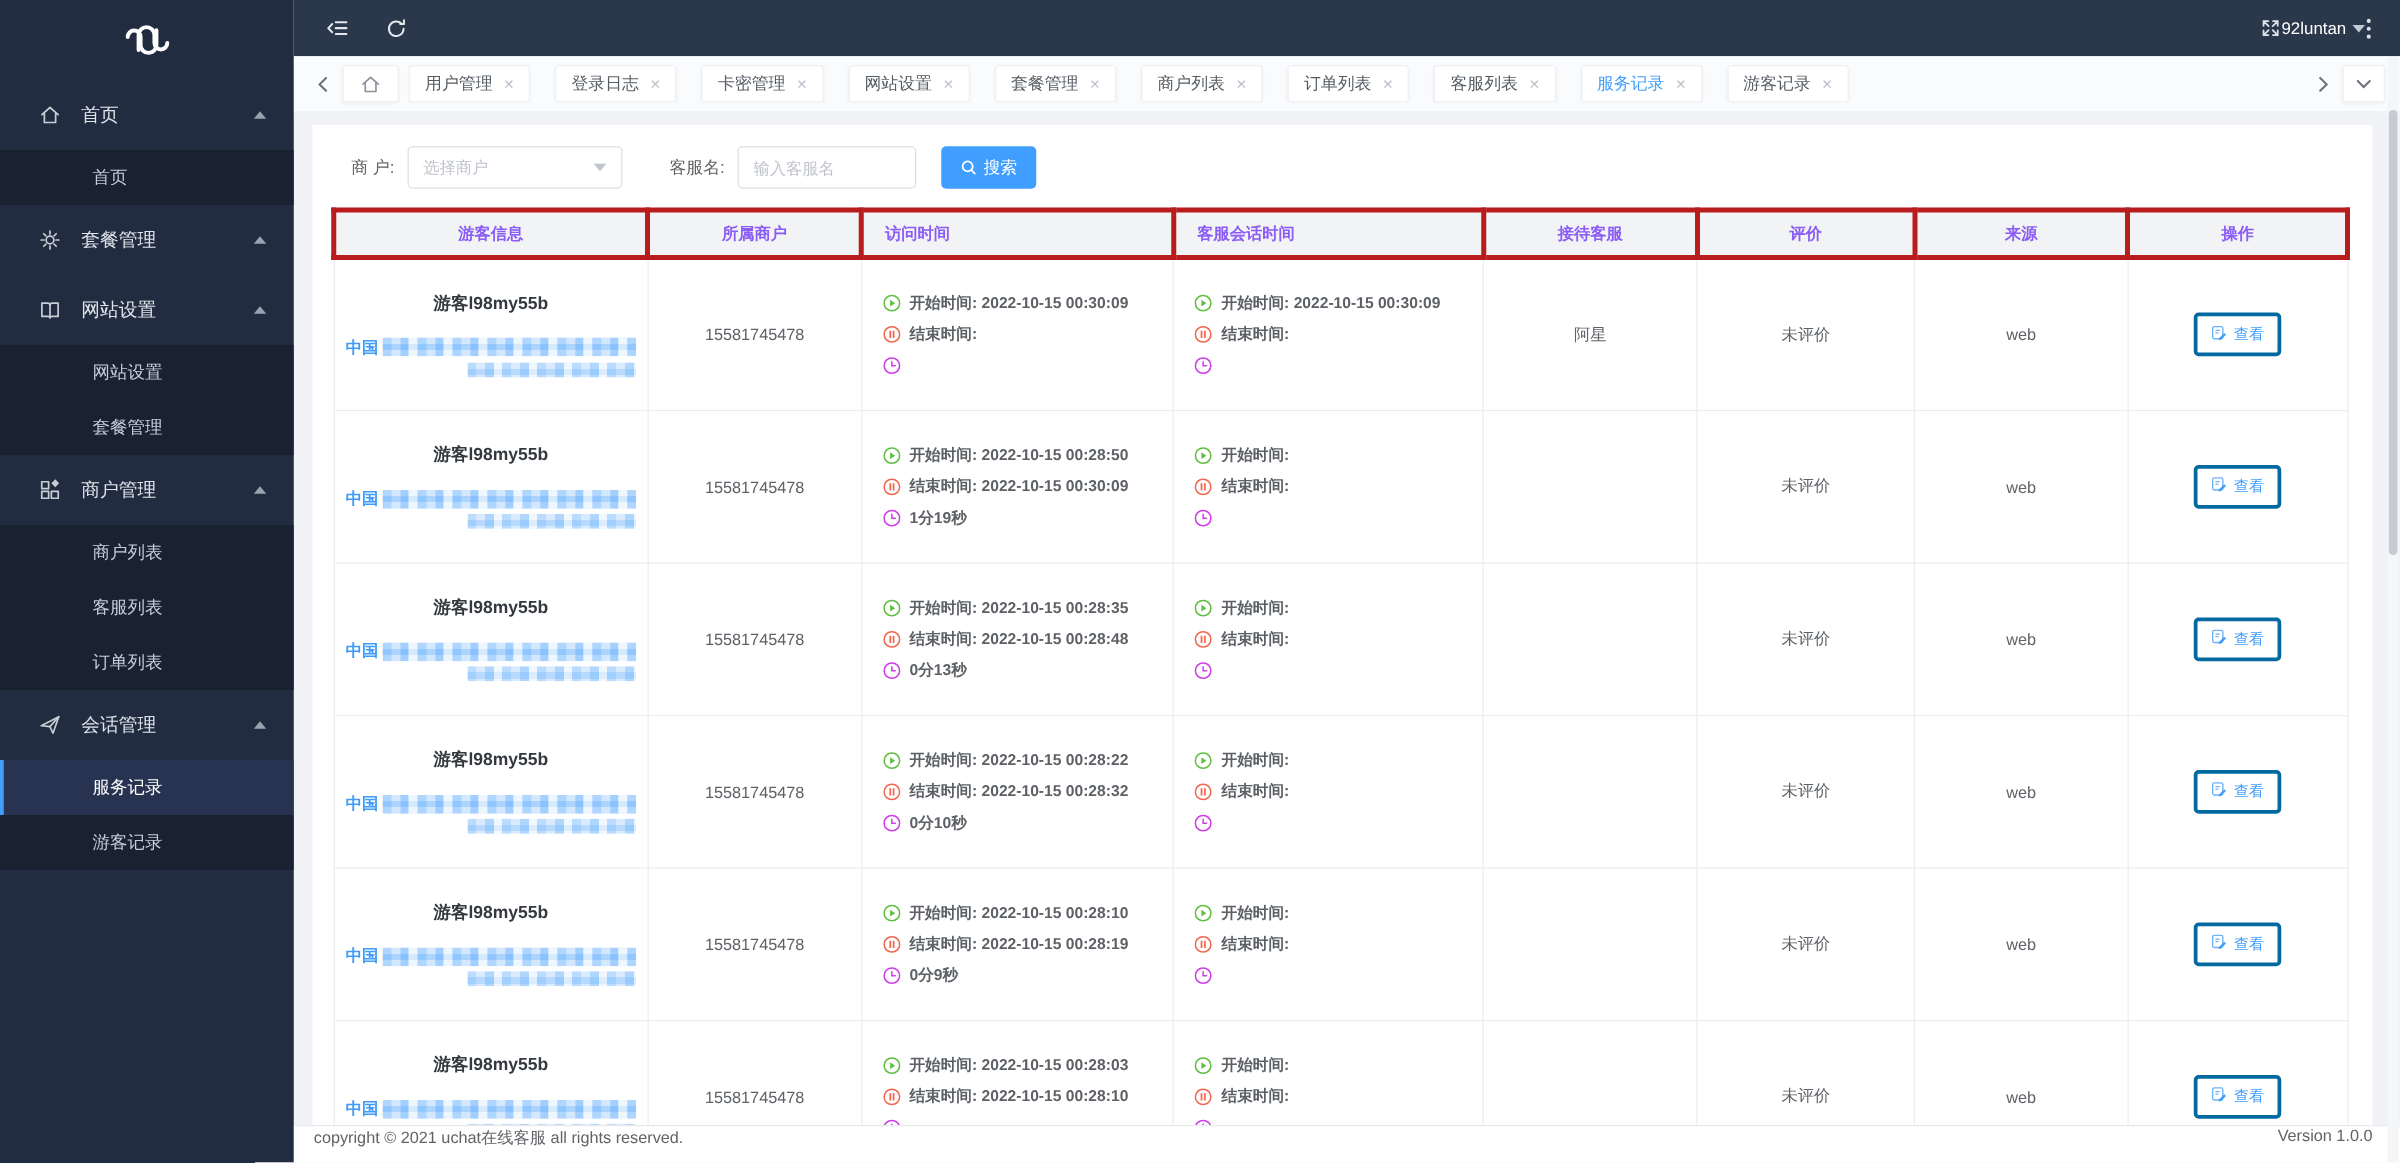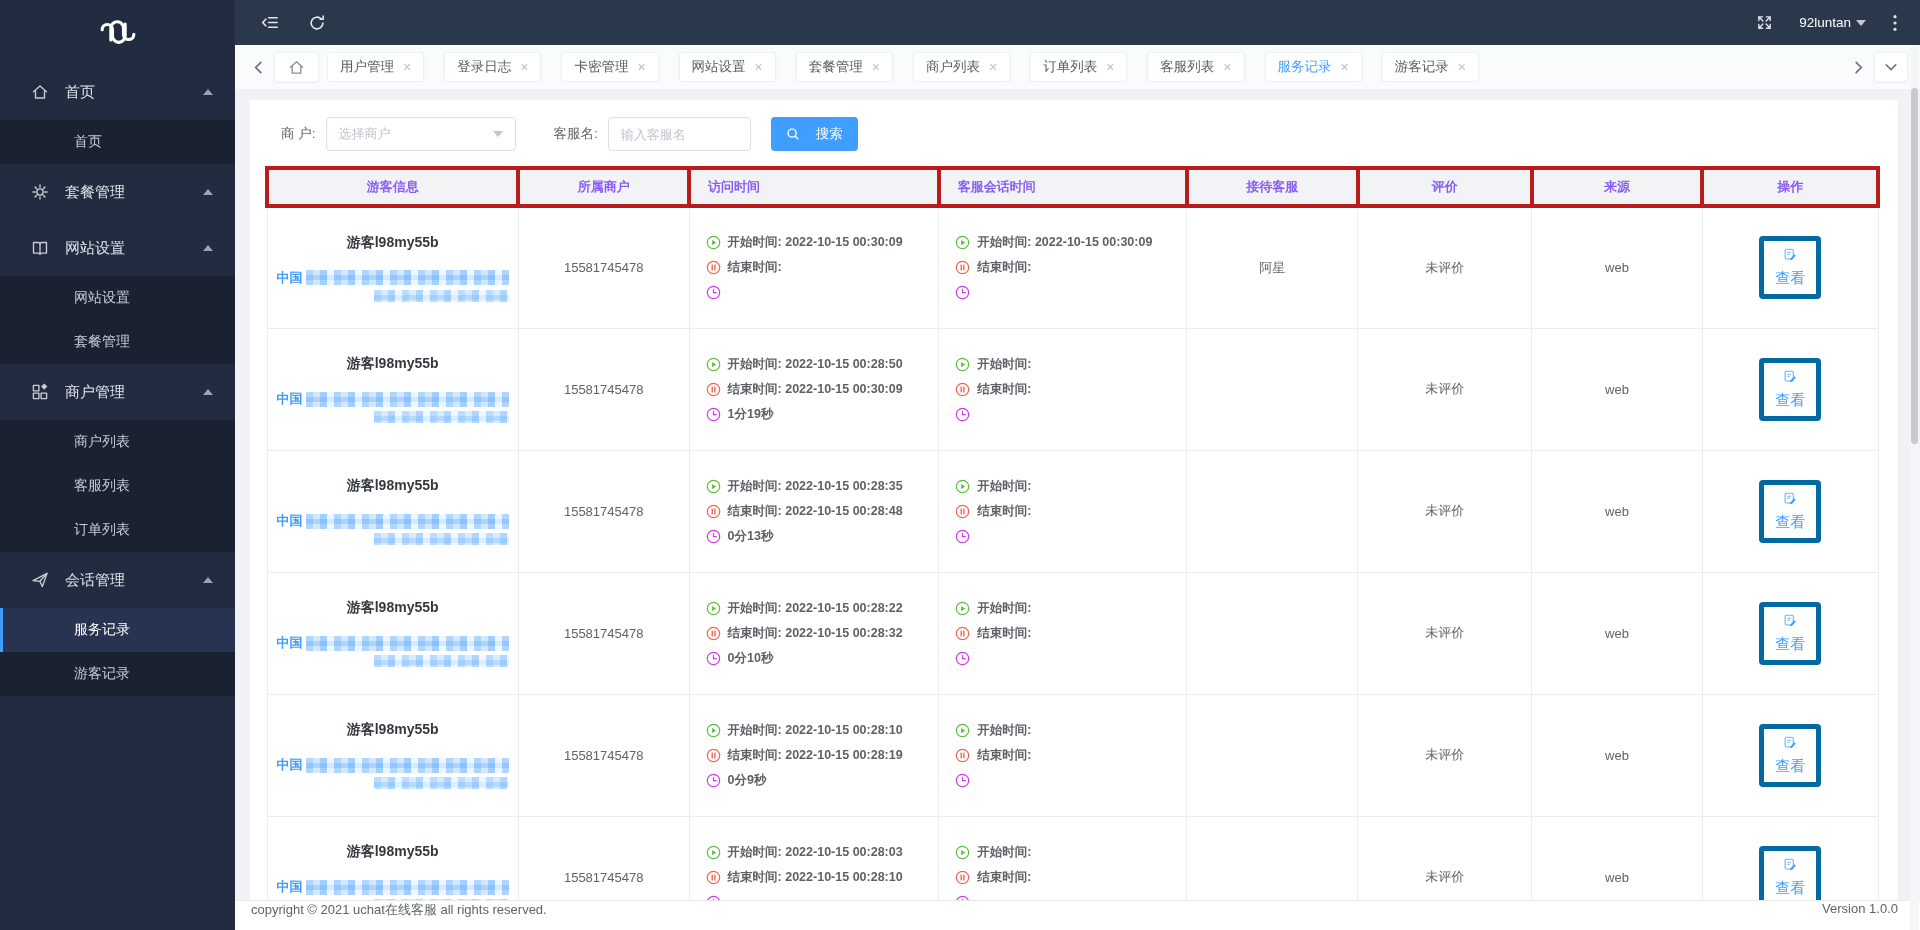--- a/index.html
+++ b/index.html
@@ -14,64 +14,64 @@
   .nav-group .nav-ic{width:20px;display:flex;justify-content:center;margin-right:15px;}
   .caret-up{margin-left:auto;width:0;height:0;border-left:5px solid transparent;border-right:5px solid transparent;border-bottom:6px solid #9aa2af;}
   .nav-sub{height:44px;display:flex;align-items:center;padding-left:74px;font-size:14px;background:#1a2232;color:#c6ccd6;cursor:pointer;}
   .nav-sub.active{background:#273350;color:#fff;border-left:3px solid #409eff;padding-left:71px;}
 
   
   .main{flex:1;display:flex;flex-direction:column;position:relative;overflow:hidden;}
 
   .topbar{height:45px;min-height:45px;background:#2b374b;display:flex;align-items:center;padding:0 22px 0 26px;}
   .tb-ic{display:flex;align-items:center;justify-content:center;cursor:pointer;margin-right:28px;}
-  .tb-right{margin-left:auto;display:flex;align-items:center;gap:26px;}
+  .tb-right{margin-left:auto;display:flex;align-items:center;}
   .user-drop{display:flex;align-items:center;gap:5px;color:#fff;font-size:13.5px;cursor:pointer;}
   .caret-down{width:0;height:0;border-left:5px solid transparent;border-right:5px solid transparent;border-top:6px solid #c4cad3;}
 
   .tabbar{height:45px;min-height:45px;background:#fafbfc;border-bottom:1px solid #eef0f2;display:flex;align-items:center;padding:0 12px 0 16px;gap:8px;}
   .tab-list{display:flex;align-items:center;gap:20px;flex:1;overflow:hidden;}
   .tab{display:inline-flex;align-items:center;height:30px;padding:0 12px;background:#fff;border:1px solid #eef0f4;border-radius:3px;box-shadow:0 1px 3px rgba(0,0,0,.05);font-size:13.5px;color:#565c63;cursor:pointer;white-space:nowrap;}
   .tab .tab-close{margin-left:9px;color:#b9bfc8;font-size:14px;line-height:1;cursor:pointer;}
   .tab.active .tab-label{color:#409eff;}
   .tab.home-tab{padding:0 13px;}
   .chev{display:flex;align-items:center;cursor:pointer;}
   .chip{display:flex;align-items:center;justify-content:center;width:34px;height:30px;background:#fff;border:1px solid #eef0f4;border-radius:3px;box-shadow:0 1px 3px rgba(0,0,0,.05);cursor:pointer;}
 
   .content{flex:1;overflow:hidden;padding:10px 22px 0 15px;}
   .card{background:#fff;height:100%;padding:10px 18px 0 15px;}
 
   
   .filter-row{display:flex;align-items:center;height:36px;margin:6px 0 14px 16px;}
   .f-label{color:#606266;font-size:13.5px;margin-right:10px;white-space:pre;}
   .f-label2{margin-left:38px;}
-  .select-box{width:190px;height:34px;border:1px solid #dcdfe6;border-radius:4px;background:#fff;display:flex;align-items:center;padding:0 12px;cursor:pointer;}
+  .select-box{width:172px;height:34px;border:1px solid #dcdfe6;border-radius:4px;background:#fff;display:flex;align-items:center;padding:0 12px;cursor:pointer;}
   .select-box .ph{color:#c0c4cc;font-size:13px;flex:1;}
   .sel-caret{width:0;height:0;border-left:5px solid transparent;border-right:5px solid transparent;border-top:6px solid #c0c4cc;}
   .text-input{width:143px;height:34px;border:1px solid #dcdfe6;border-radius:4px;padding:0 12px;font-size:13px;color:#333;outline:none;margin-right:20px;}
   .text-input::placeholder{color:#c0c4cc;}
-  .search-btn{display:inline-flex;align-items:center;gap:16px;height:34px;padding:0 15px;background:#409eff;border:none;border-radius:4px;color:#fff;font-size:13.5px;cursor:pointer;}
+  .search-btn{display:inline-flex;align-items:center;gap:5px;height:34px;padding:0 15px;background:#409eff;border:none;border-radius:4px;color:#fff;font-size:13.5px;cursor:pointer;}
 
   
   table{width:100%;border-collapse:collapse;table-layout:fixed;}
   th{height:38px;background:#f2f3f5;color:#8b5cf6;font-weight:700;font-size:13px;border:4px solid #b91c1c;}
   th.th-left{text-align:left;padding-left:17px;}
   td{border:1px solid #ededf0;vertical-align:middle;}
   tr.data-row{height:122px;}
   .c-center{text-align:center;color:#5f6368;font-size:13px;}
   .c-time{padding-left:16px;}
   .tl{display:flex;align-items:center;gap:7px;height:25px;font-weight:700;color:#5d6166;font-size:12.5px;text-align:right;}
   .tl .ic{display:flex;align-items:center;}
   .v-name{text-align:center;font-weight:700;font-size:14px;color:#34383f;margin-bottom:17px;}
   .v-loc{display:flex;align-items:center;gap:3px;padding:0 9px;}
   .v-cn{color:#3f9cfb;font-size:13px;font-weight:700;}
   .mosaic{flex:1;height:15px;border-radius:1px;background-color:#cfe5fd;background-image:repeating-linear-gradient(90deg,rgba(64,158,255,.30) 0 7px,rgba(64,158,255,.08) 7px 14px,rgba(64,158,255,.38) 14px 21px,rgba(255,255,255,.45) 21px 28px),repeating-linear-gradient(180deg,rgba(255,255,255,.35) 0 5px,rgba(64,158,255,.18) 5px 10px);}
   .v-loc2{padding:0 9px;margin-top:3px;}
   .m2{display:block;margin-left:42%;height:12px;opacity:.85;}
-  .view-btn{display:inline-flex;align-items:center;gap:5px;padding:6px 11px;border:5px solid #0369a1;border-radius:4px;background:#fff;color:#409eff;font-size:15px;cursor:pointer;flex-direction:column;}
+  .view-btn{display:inline-flex;align-items:center;gap:5px;padding:6px 11px;border:3px solid #0369a1;border-radius:4px;background:#fff;color:#409eff;font-size:12px;cursor:pointer;}
 
   
   .footer{height:30px;min-height:30px;background:#fff;border-top:1px solid #e7e9ec;display:flex;align-items:flex-start;justify-content:space-between;padding:0 22px 0 16px;color:#606266;font-size:13px;}
   .scrollbar{position:absolute;top:46px;right:1px;bottom:0;width:9px;background:#f5f6f8;}
   .scroll-thumb{position:absolute;top:42px;left:1px;width:7px;height:356px;border-radius:4px;background:#c7cad1;cursor:pointer;}
 </style>
 </head>
 <body>
 
 <div class="app">

